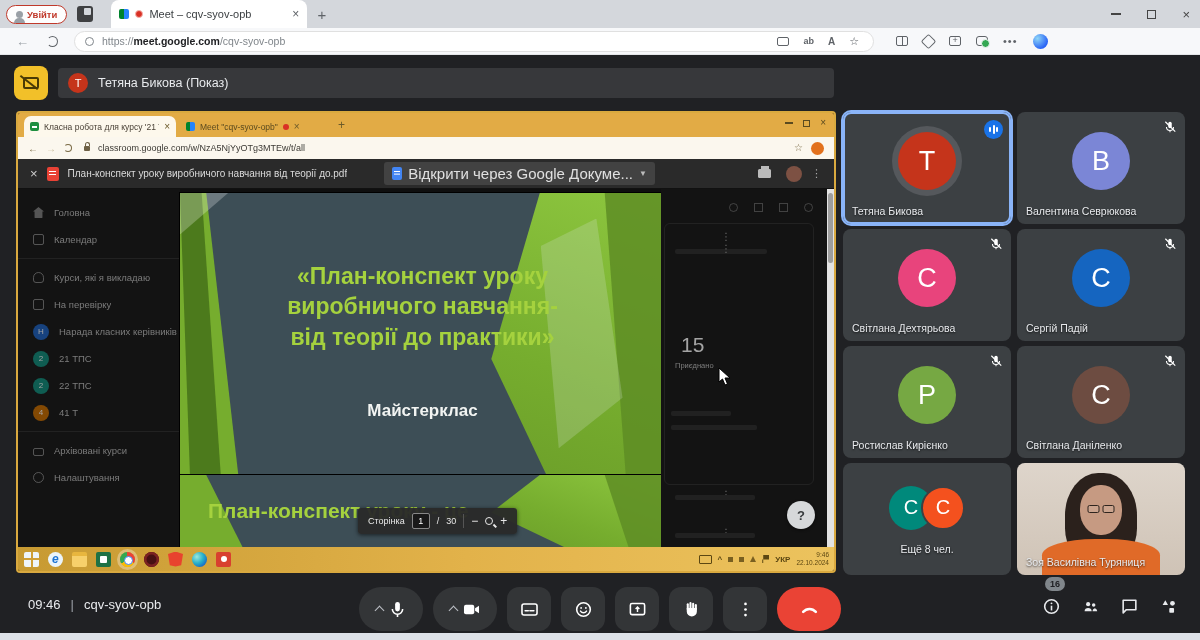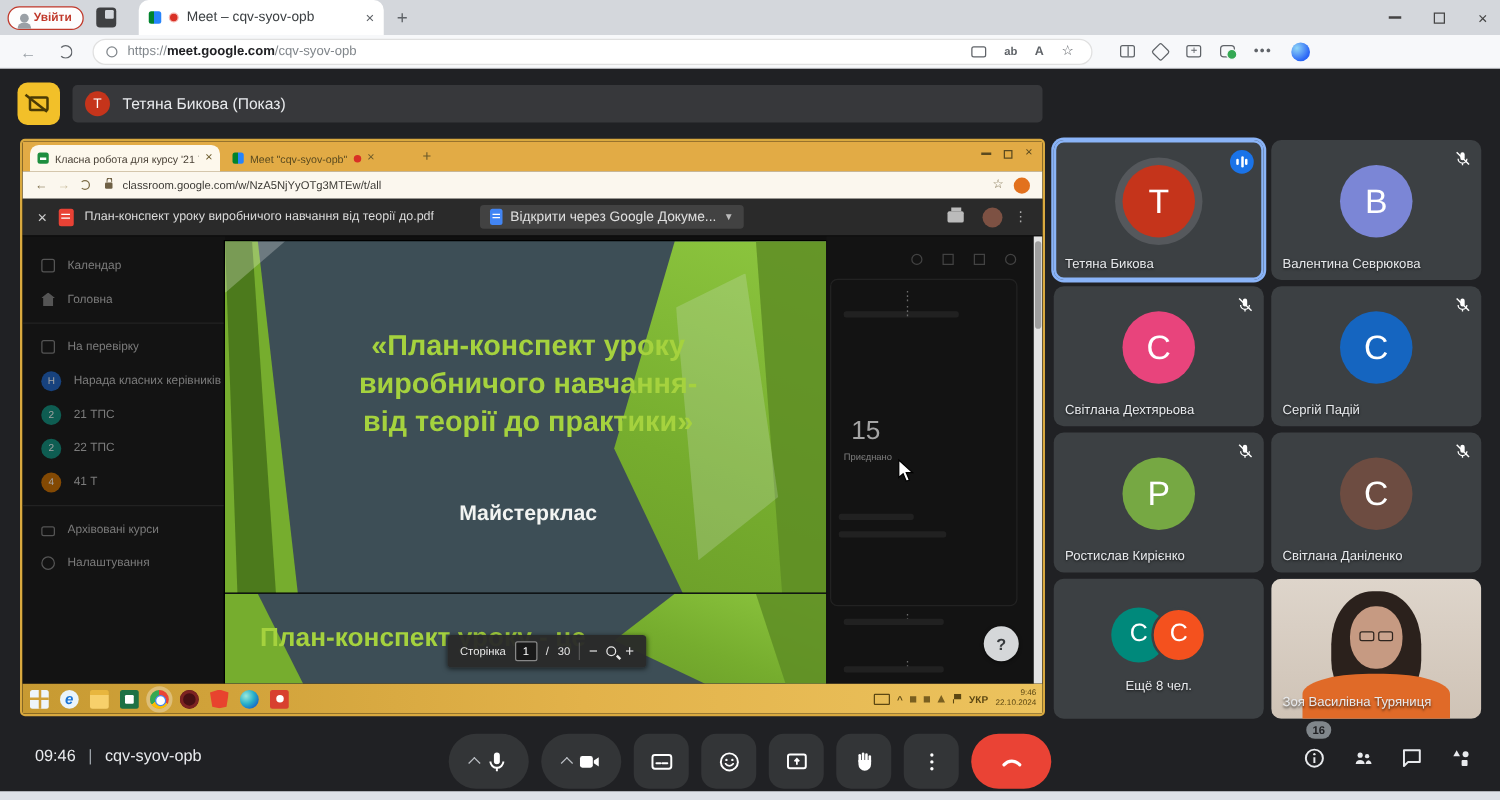--- a/index.html
+++ b/index.html
@@ -88,21 +88,21 @@
   .sa-ava{width:13px;height:13px;border-radius:50%;background:#e2711d;}
 
   .s-pdfbar{height:30px;background:#2a2a2a;border-bottom:1px solid #111;display:flex;align-items:center;gap:9px;padding:0 12px;}
   .pdf-x{font-size:13px;color:#ccc;line-height:1;}
   .pdf-ic{width:12px;height:14px;background:#e94235;border-radius:2px;position:relative;flex:none;}
   .pdf-ic::after{content:"";position:absolute;left:2.5px;top:4px;width:7px;height:1.4px;background:#fff;box-shadow:0 3px 0 #fff;}
   .pdf-name{font-size:10px;color:#dadada;white-space:nowrap;overflow:hidden;max-width:330px;text-align:right;}
   .openwith{display:flex;align-items:center;gap:6px;margin-left:28px;background:#424242;border-radius:3px;padding:3px 8px;}
   .doc-ic{width:10px;height:13px;background:#4285f4;border-radius:2px;position:relative;flex:none;}
   .doc-ic::after{content:"";position:absolute;left:2px;top:4px;width:6px;height:1.2px;background:#fff;box-shadow:0 2.6px 0 #fff;}
-  .openwith .t{font-size:11px;color:#e0e0e0;white-space:nowrap;}
+  .openwith .t{font-size:15px;color:#e0e0e0;white-space:nowrap;}
   .ow-car{font-size:8px;color:#bbb;}
   .pdf-sp{flex:1;}
   .printer{width:13px;height:9px;background:#bbb;border-radius:1.5px;position:relative;margin-right:6px;}
   .printer::before{content:"";position:absolute;left:2.5px;top:-3px;width:8px;height:3px;background:#bbb;}
   .pdf-ava{width:16px;height:16px;border-radius:50%;background:#7d5143;}
   .pdf-dots{font-size:11px;color:#aaa;}
 
   .s-content{position:relative;height:358px;background:#0f0f0f;overflow:hidden;}
 
   .cl-sidebar{position:absolute;left:0;top:0;bottom:0;width:162px;background:#141414;padding-top:10px;opacity:.85;}
@@ -311,30 +311,35 @@
         </span>
         <span class="pdf-sp"></span>
         <span class="printer"></span>
         <span class="pdf-ava"></span>
         <span class="pdf-dots">⋮</span>
       </div>
 
       <div class="s-content">
         <div class="cl-sidebar">
             <div class="sb-item">
+    <span class="sb-ico ic-home"></span>
+
+    <span class="sb-label">Головна</span>
+  </div>
+            <div class="sb-item">
     <span class="sb-ico ic-calendar"></span>
 
     <span class="sb-label">Календар</span>
   </div>
-            <div class="sb-item">
-    <span class="sb-ico ic-home"></span>
-
-    <span class="sb-label">Головна</span>
-  </div>
             <div class="sb-div"></div>
+            <div class="sb-item">
+    <span class="sb-ico ic-teach"></span>
+
+    <span class="sb-label">Курси, які я викладаю</span>
+  </div>
             <div class="sb-item">
     <span class="sb-ico ic-review"></span>
 
     <span class="sb-label">На перевірку</span>
   </div>
             <div class="sb-item">
 
     <span class="sb-badge" style="background: rgb(26, 86, 168);">Н</span>
     <span class="sb-label">Нарада класних керівників</span>
   </div>

